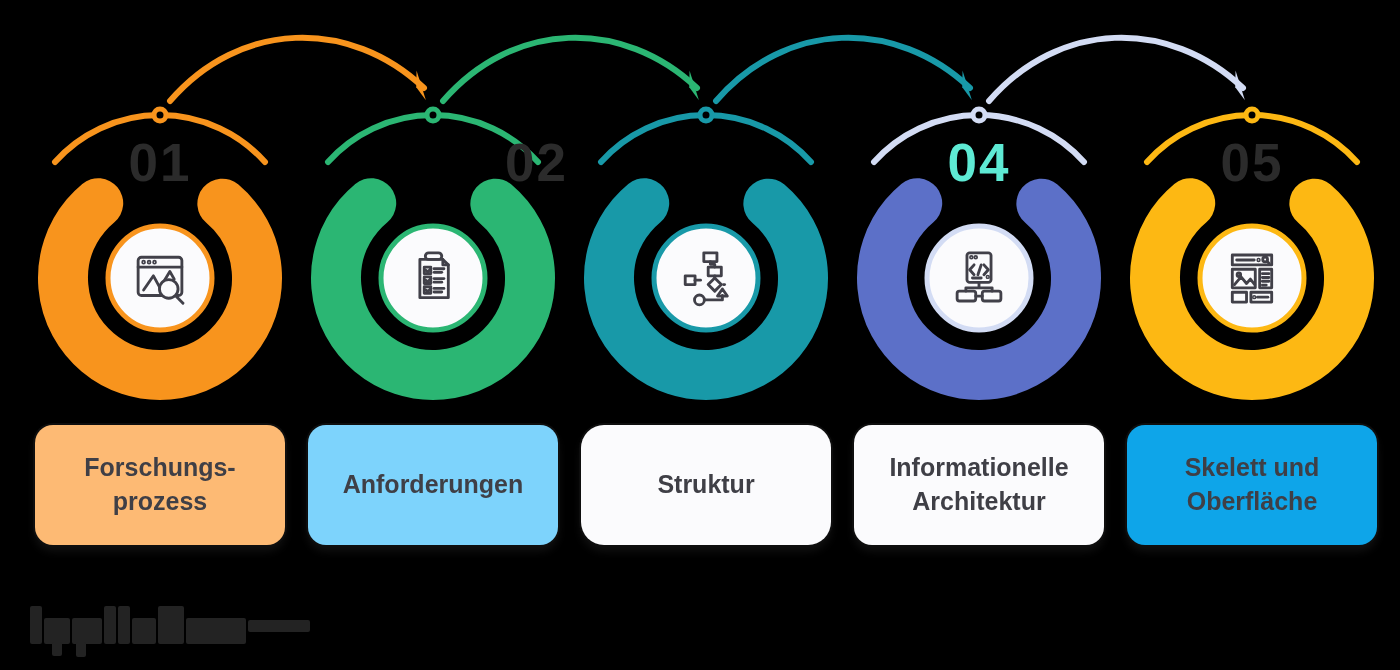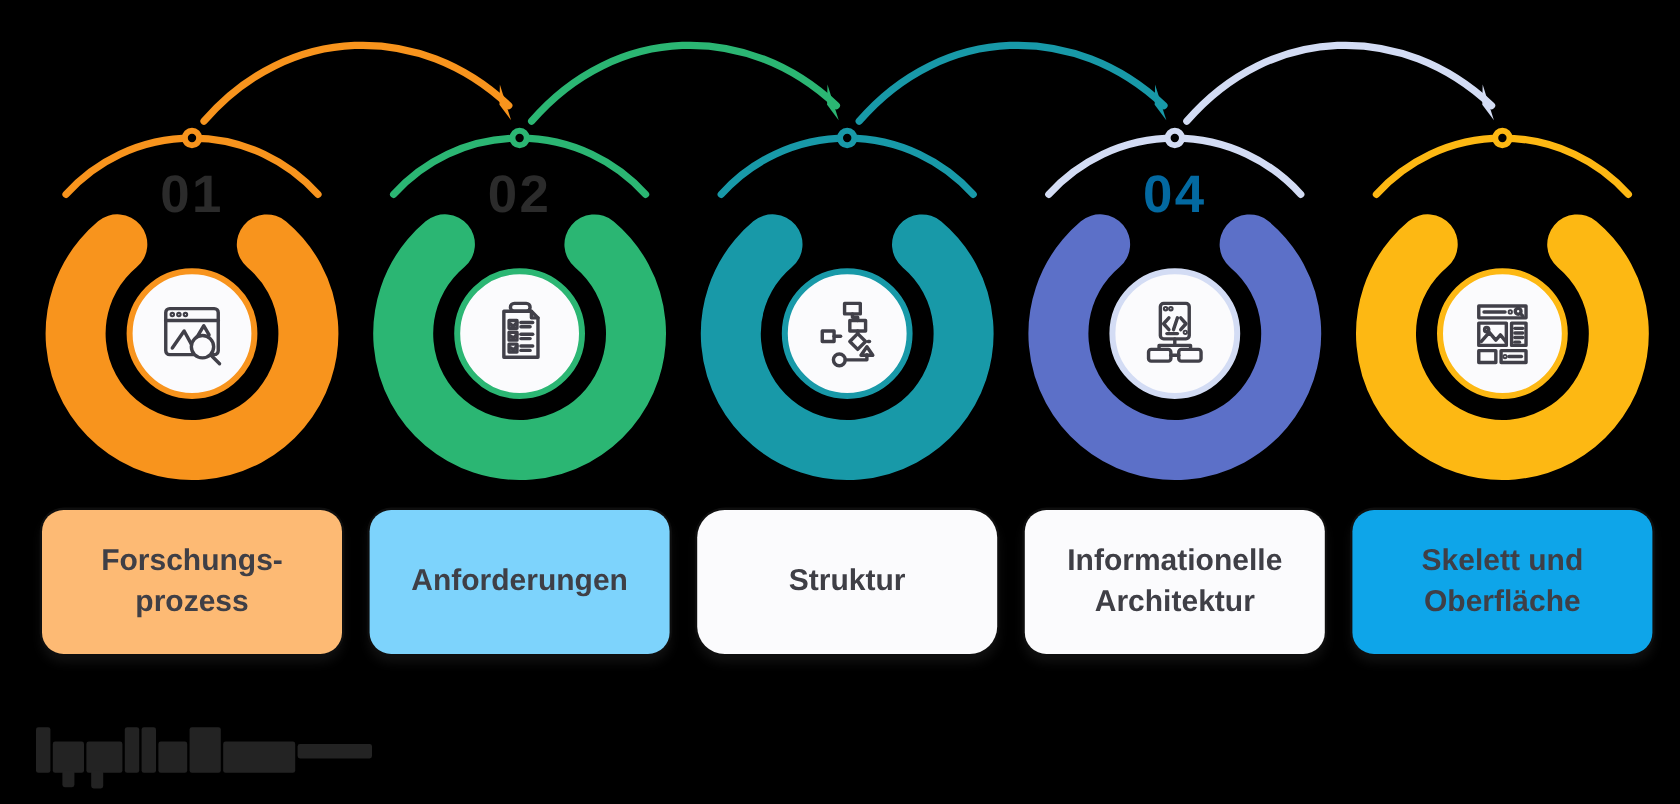--- a/index.html
+++ b/index.html
@@ -7,21 +7,21 @@
     position:relative;width:1400px;height:670px;background:#000;overflow:hidden;
     font-family:"Liberation Sans", sans-serif;
   }
   .units{
     position:absolute;top:95px;left:0;display:flex;gap:3px;padding-left:25px;
   }
   .unit{position:relative;width:270px;}
   .ring-svg{display:block;width:270px;height:310px;}
   .num{
     position:absolute;top:46px;left:0;width:100%;text-align:center;
-    font-size:44px;line-height:44px;font-weight:800;letter-spacing:2px;
+    font-size:53px;line-height:44px;font-weight:800;letter-spacing:2px;
     color:#2B2B2B;pointer-events:none;
   }
   .card{
     box-sizing:border-box;width:250px;height:120px;margin:20px auto 0;
     background:#FBFBFD;border-radius:18px;
     display:flex;align-items:center;justify-content:center;text-align:center;
     box-shadow:0 0 0 2px rgba(15,15,15,0.95), 0 6px 10px rgba(20,20,20,0.9);
   }
   .label{
     white-space:pre-line;font-size:25px;line-height:1.35;font-weight:700;
@@ -139,21 +139,21 @@
         <circle class="accent-stroke" cx="135" cy="183" r="52" fill="#FBFBFD" stroke-width="5"></circle>
         <use href="#research-analytics-icon" x="100" y="148" width="70" height="70"></use>
       </svg>
       <div class="card" style="background: #fdba74;">
         <span class="label" style="color: rgb(63, 63, 70);">Forschungs-
 prozess</span>
       </div>
     </div>
 
     <div class="unit" style="--fill: #2BB673; --accent: #2BB673;">
-      <div class="num" style="color: rgb(43, 43, 43);">02</div>
+      <div class="num" style="color: rgb(43, 43, 43); text-align: right;">02</div>
       <svg class="ring-svg" viewBox="0 0 270 310">
         <path class="accent-stroke" d="M 30 67 A 141 141 0 0 1 240 67" fill="none" stroke-width="6" stroke-linecap="round"></path>
         <circle class="accent-stroke" cx="135" cy="20" r="6" fill="#000" stroke-width="5"></circle>
         <circle class="donut" cx="135" cy="183" r="97" fill="none" stroke-width="50" stroke-linecap="round" stroke-dasharray="474 135.5" transform="rotate(-50 135 183)"></circle>
         <circle class="accent-stroke" cx="135" cy="183" r="52" fill="#FBFBFD" stroke-width="5"></circle>
         <use href="#requirements-checklist-icon" x="100" y="148" width="70" height="70"></use>
       </svg>
       <div class="card" style="background: #7dd3fc;">
         <span class="label" style="color: rgb(63, 63, 70);">Anforderungen</span>
       </div>
@@ -166,35 +166,36 @@
         <circle class="donut" cx="135" cy="183" r="97" fill="none" stroke-width="50" stroke-linecap="round" stroke-dasharray="474 135.5" transform="rotate(-50 135 183)"></circle>
         <circle class="accent-stroke" cx="135" cy="183" r="52" fill="#FBFBFD" stroke-width="5"></circle>
         <use href="#structure-flowchart-icon" x="100" y="148" width="70" height="70"></use>
       </svg>
       <div class="card" style="background: rgb(251, 251, 253); border-radius: 23px;">
         <span class="label" style="color: rgb(63, 63, 70);">Struktur</span>
       </div>
     </div>
 
     <div class="unit" style="--fill: #5C70C8; --accent: #D3DCF4;">
-      <div class="num" style="color: #0369a1;">04</div>
+      <div class="num" style="color: #5eead4;">04</div>
       <svg class="ring-svg" viewBox="0 0 270 310">
         <path class="accent-stroke" d="M 30 67 A 141 141 0 0 1 240 67" fill="none" stroke-width="6" stroke-linecap="round"></path>
         <circle class="accent-stroke" cx="135" cy="20" r="6" fill="#000" stroke-width="5"></circle>
         <circle class="donut" cx="135" cy="183" r="97" fill="none" stroke-width="50" stroke-linecap="round" stroke-dasharray="474 135.5" transform="rotate(-50 135 183)"></circle>
         <circle class="accent-stroke" cx="135" cy="183" r="52" fill="#FBFBFD" stroke-width="5"></circle>
         <use href="#information-architecture-icon" x="100" y="148" width="70" height="70"></use>
       </svg>
       <div class="card" style="background: rgb(251, 251, 253);">
         <span class="label" style="color: rgb(63, 63, 70);">Informationelle
 Architektur</span>
       </div>
     </div>
 
     <div class="unit" style="--fill: #FDB813; --accent: #FDB813;">
+      <div class="num" style="color: rgb(43, 43, 43);">05</div>
       <svg class="ring-svg" viewBox="0 0 270 310">
         <path class="accent-stroke" d="M 30 67 A 141 141 0 0 1 240 67" fill="none" stroke-width="6" stroke-linecap="round"></path>
         <circle class="accent-stroke" cx="135" cy="20" r="6" fill="#000" stroke-width="5"></circle>
         <circle class="donut" cx="135" cy="183" r="97" fill="none" stroke-width="50" stroke-linecap="round" stroke-dasharray="474 135.5" transform="rotate(-50 135 183)"></circle>
         <circle class="accent-stroke" cx="135" cy="183" r="52" fill="#FBFBFD" stroke-width="5"></circle>
         <use href="#wireframe-layout-icon" x="100" y="148" width="70" height="70"></use>
       </svg>
       <div class="card" style="background: #0ea5e9;">
         <span class="label" style="color: rgb(63, 63, 70);">Skelett und
 Oberfläche</span>

